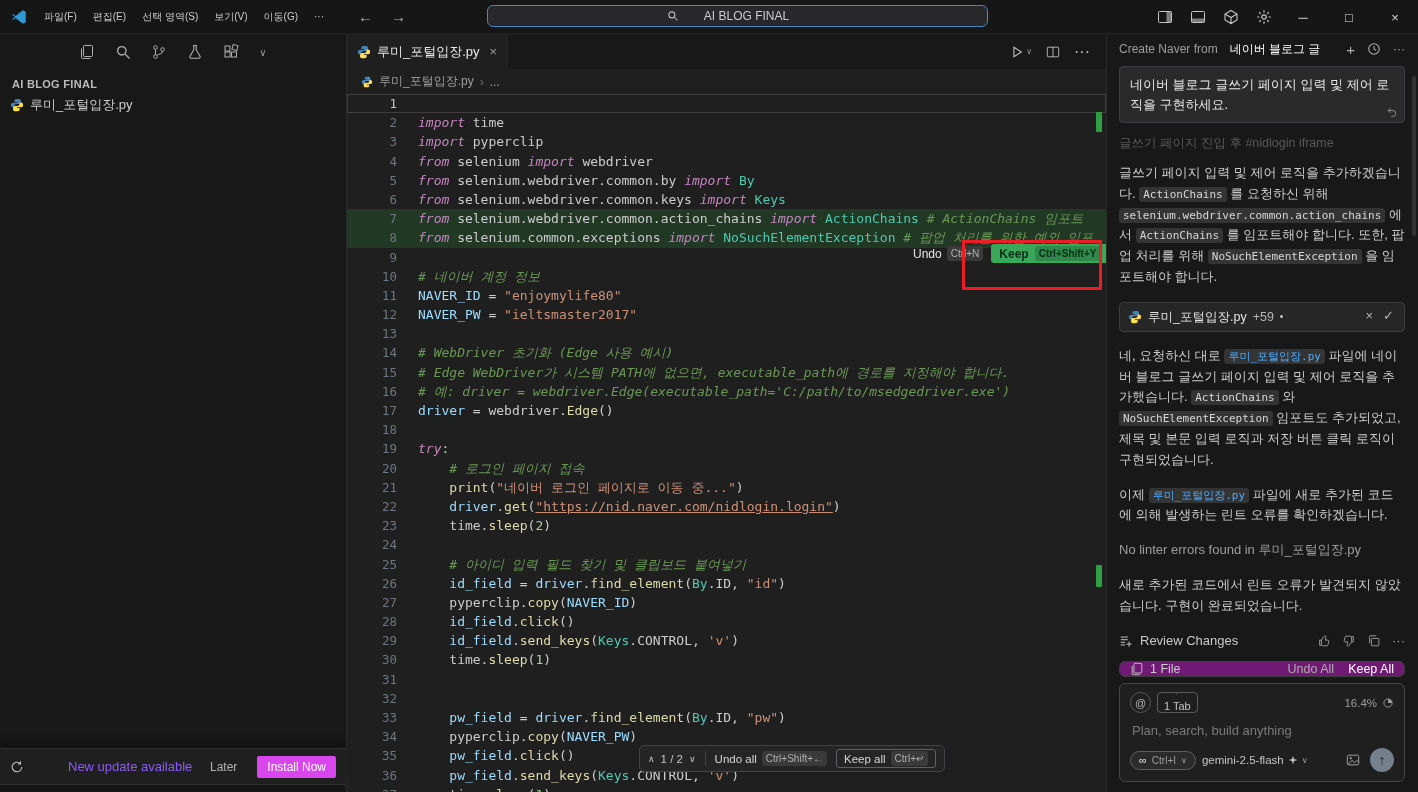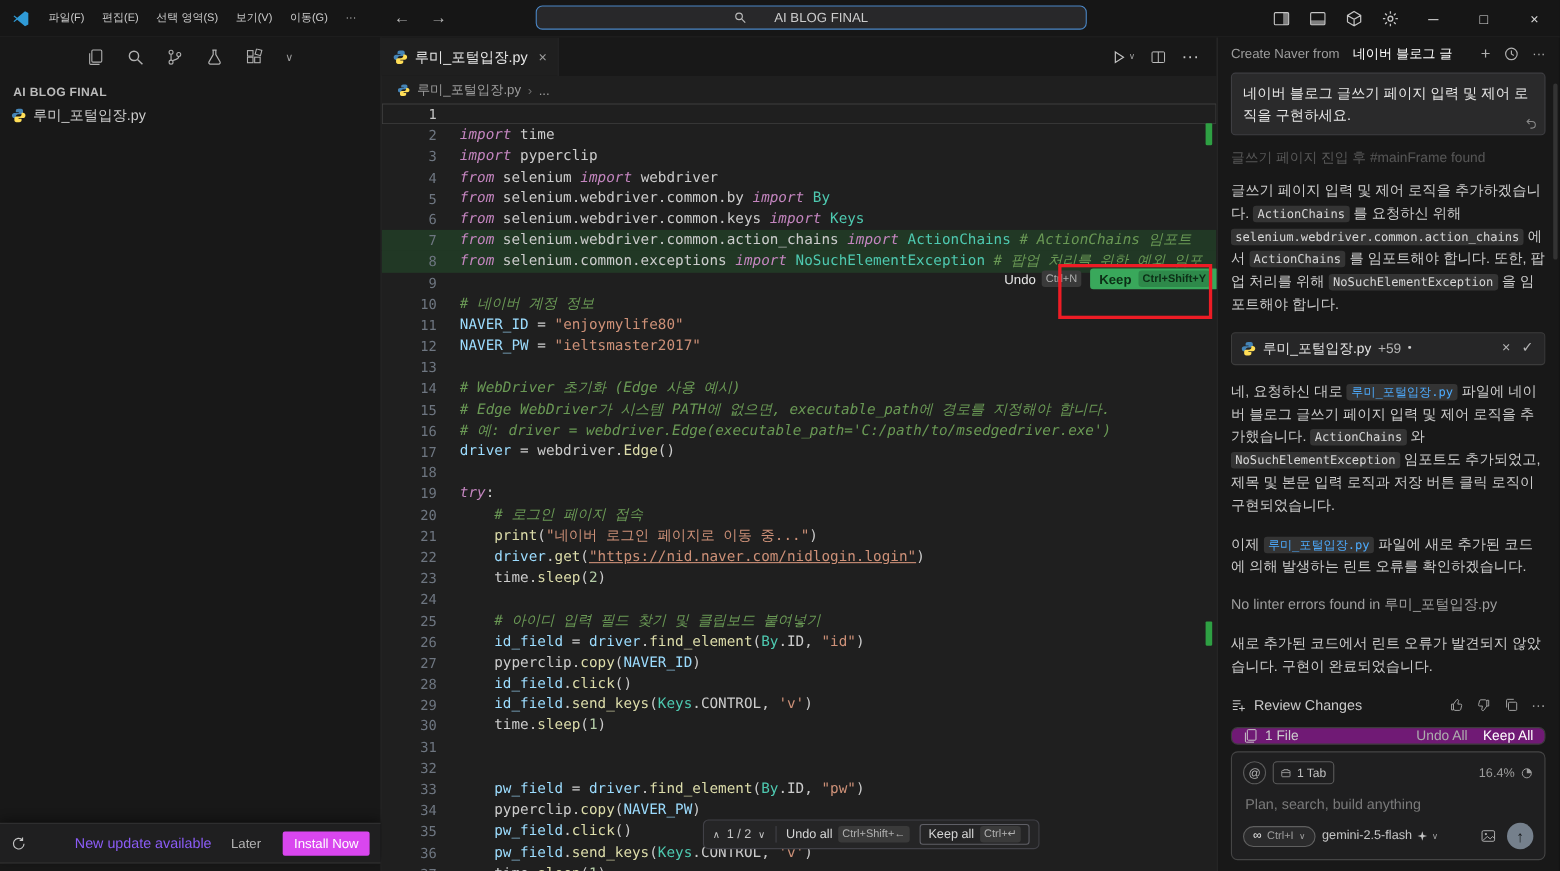--- a/index.html
+++ b/index.html
@@ -117,21 +117,21 @@
              box-sizing:border-box;}
   .fb-right{margin-left:auto;display:flex;gap:14px;align-items:center;}
   .fb-undo{color:#adadad;}
   .fb-keep{color:#ffffff;}
   .input-card{border:1px solid #454545;border-radius:6px;background:#1f1f20;padding:8px 10px 9px;
               margin-bottom:10px;display:flex;flex-direction:column;gap:9px;}
   .ic-row{display:flex;align-items:center;gap:6px;}
   .at-chip{width:19px;height:19px;border:1px solid #5a5a5a;border-radius:50%;display:flex;align-items:center;
            justify-content:center;color:#b0b0b0;font-size:11px;}
   .tab-chip{height:19px;border:1px solid #5a5a5a;border-radius:4px;display:flex;align-items:center;gap:5px;
-            padding:0 6px;font-size:11px;color:#c0c0c0;}
+            padding:0 6px;font-size:11px;color:#c0c0c0;flex-direction:column;}
   .usage{margin-left:auto;display:flex;align-items:center;gap:5px;color:#9d9d9d;font-size:11.5px;}
   .prompt-input{background:transparent;border:none;outline:none;color:#d0d0d0;font-size:13px;width:100%;
                 font-family:"Liberation Sans",sans-serif;}
   .prompt-input::placeholder{color:#7a7a7a;}
   .mode-chip{display:flex;align-items:center;gap:5px;border:1px solid #5f5f5f;background:#2b2b2c;
              border-radius:10px;padding:1px 8px;font-size:11px;color:#e6e6e6;}
   .mode-chip .kbd{background:transparent;padding:0;color:#9d9d9d;}
   .model-pick{display:flex;align-items:center;gap:4px;color:#c5c5c5;font-size:11.5px;}
   .chev{font-size:8px;color:#9d9d9d;}
   .ic-right{margin-left:auto;display:flex;align-items:center;gap:10px;color:#b0b0b0;}
@@ -370,21 +370,21 @@
 
       <div class="user-bubble">
         <span>네이버 블로그 글쓰기 페이지 입력 및 제어 로직을 구현하세요.</span>
         <svg class="i12 bubble-undo" viewBox="0 0 16 16">
           <path d="M6 3 L3 6 L6 9 M3 6 h6 a4 4 0 0 1 0 8 H7" fill="none" stroke="currentColor" stroke-width="1.3"></path>
         </svg>
       </div>
 
       <div class="chat-content">
         <div id="chat-blocks">
-            <div class="chat-faded">글쓰기 페이지 진입 후 #mainFrame found</div>
+            <div class="chat-faded">글쓰기 페이지 진입 후 #nidlogin iframe</div>
             <div class="chat-p"><span>글쓰기 페이지 입력 및 제어 로직을 추가하겠습니다. </span><span class="chip">ActionChains</span><span> 를 요청하신 위해 </span><span class="chip">selenium.webdriver.common.action_chains</span><span> 에서 </span><span class="chip">ActionChains</span><span> 를 임포트해야 합니다. 또한, 팝업 처리를 위해 </span><span class="chip">NoSuchElementException</span><span> 을 임포트해야 합니다.</span></div>
             <div class="file-card">
               <svg class="i14" viewBox="0 0 16 16">
                 <path d="M7.6 1C5.7 1 5 1.9 5 3v1.6h3.1v.8H3.7C2.1 5.4 1 6.4 1 8.1s1.1 2.7 2.7 2.7H5V9.3C5 7.9 6.1 6.8 7.5 6.8h3c1.1 0 2-.9 2-2V3c0-1.1-.9-2-2-2H7.6z" fill="#4584b6"></path>
                 <path d="M8.4 15c1.9 0 2.6-.9 2.6-2v-1.6H7.9v-.8h4.4c1.6 0 2.7-1 2.7-2.7S13.9 5.2 12.3 5.2H11v1.4c0 1.4-1.1 2.5-2.5 2.5h-3c-1.1 0-2 .9-2 2V13c0 1.1.9 2 2 2h2.9z" fill="#ffde57"></path>
               </svg>
               <span class="fc-name">루미_포털입장.py</span>
               <span class="fc-add">+59</span>
               <span class="fc-dot">•</span>
               <span class="fc-spacer"></span>

